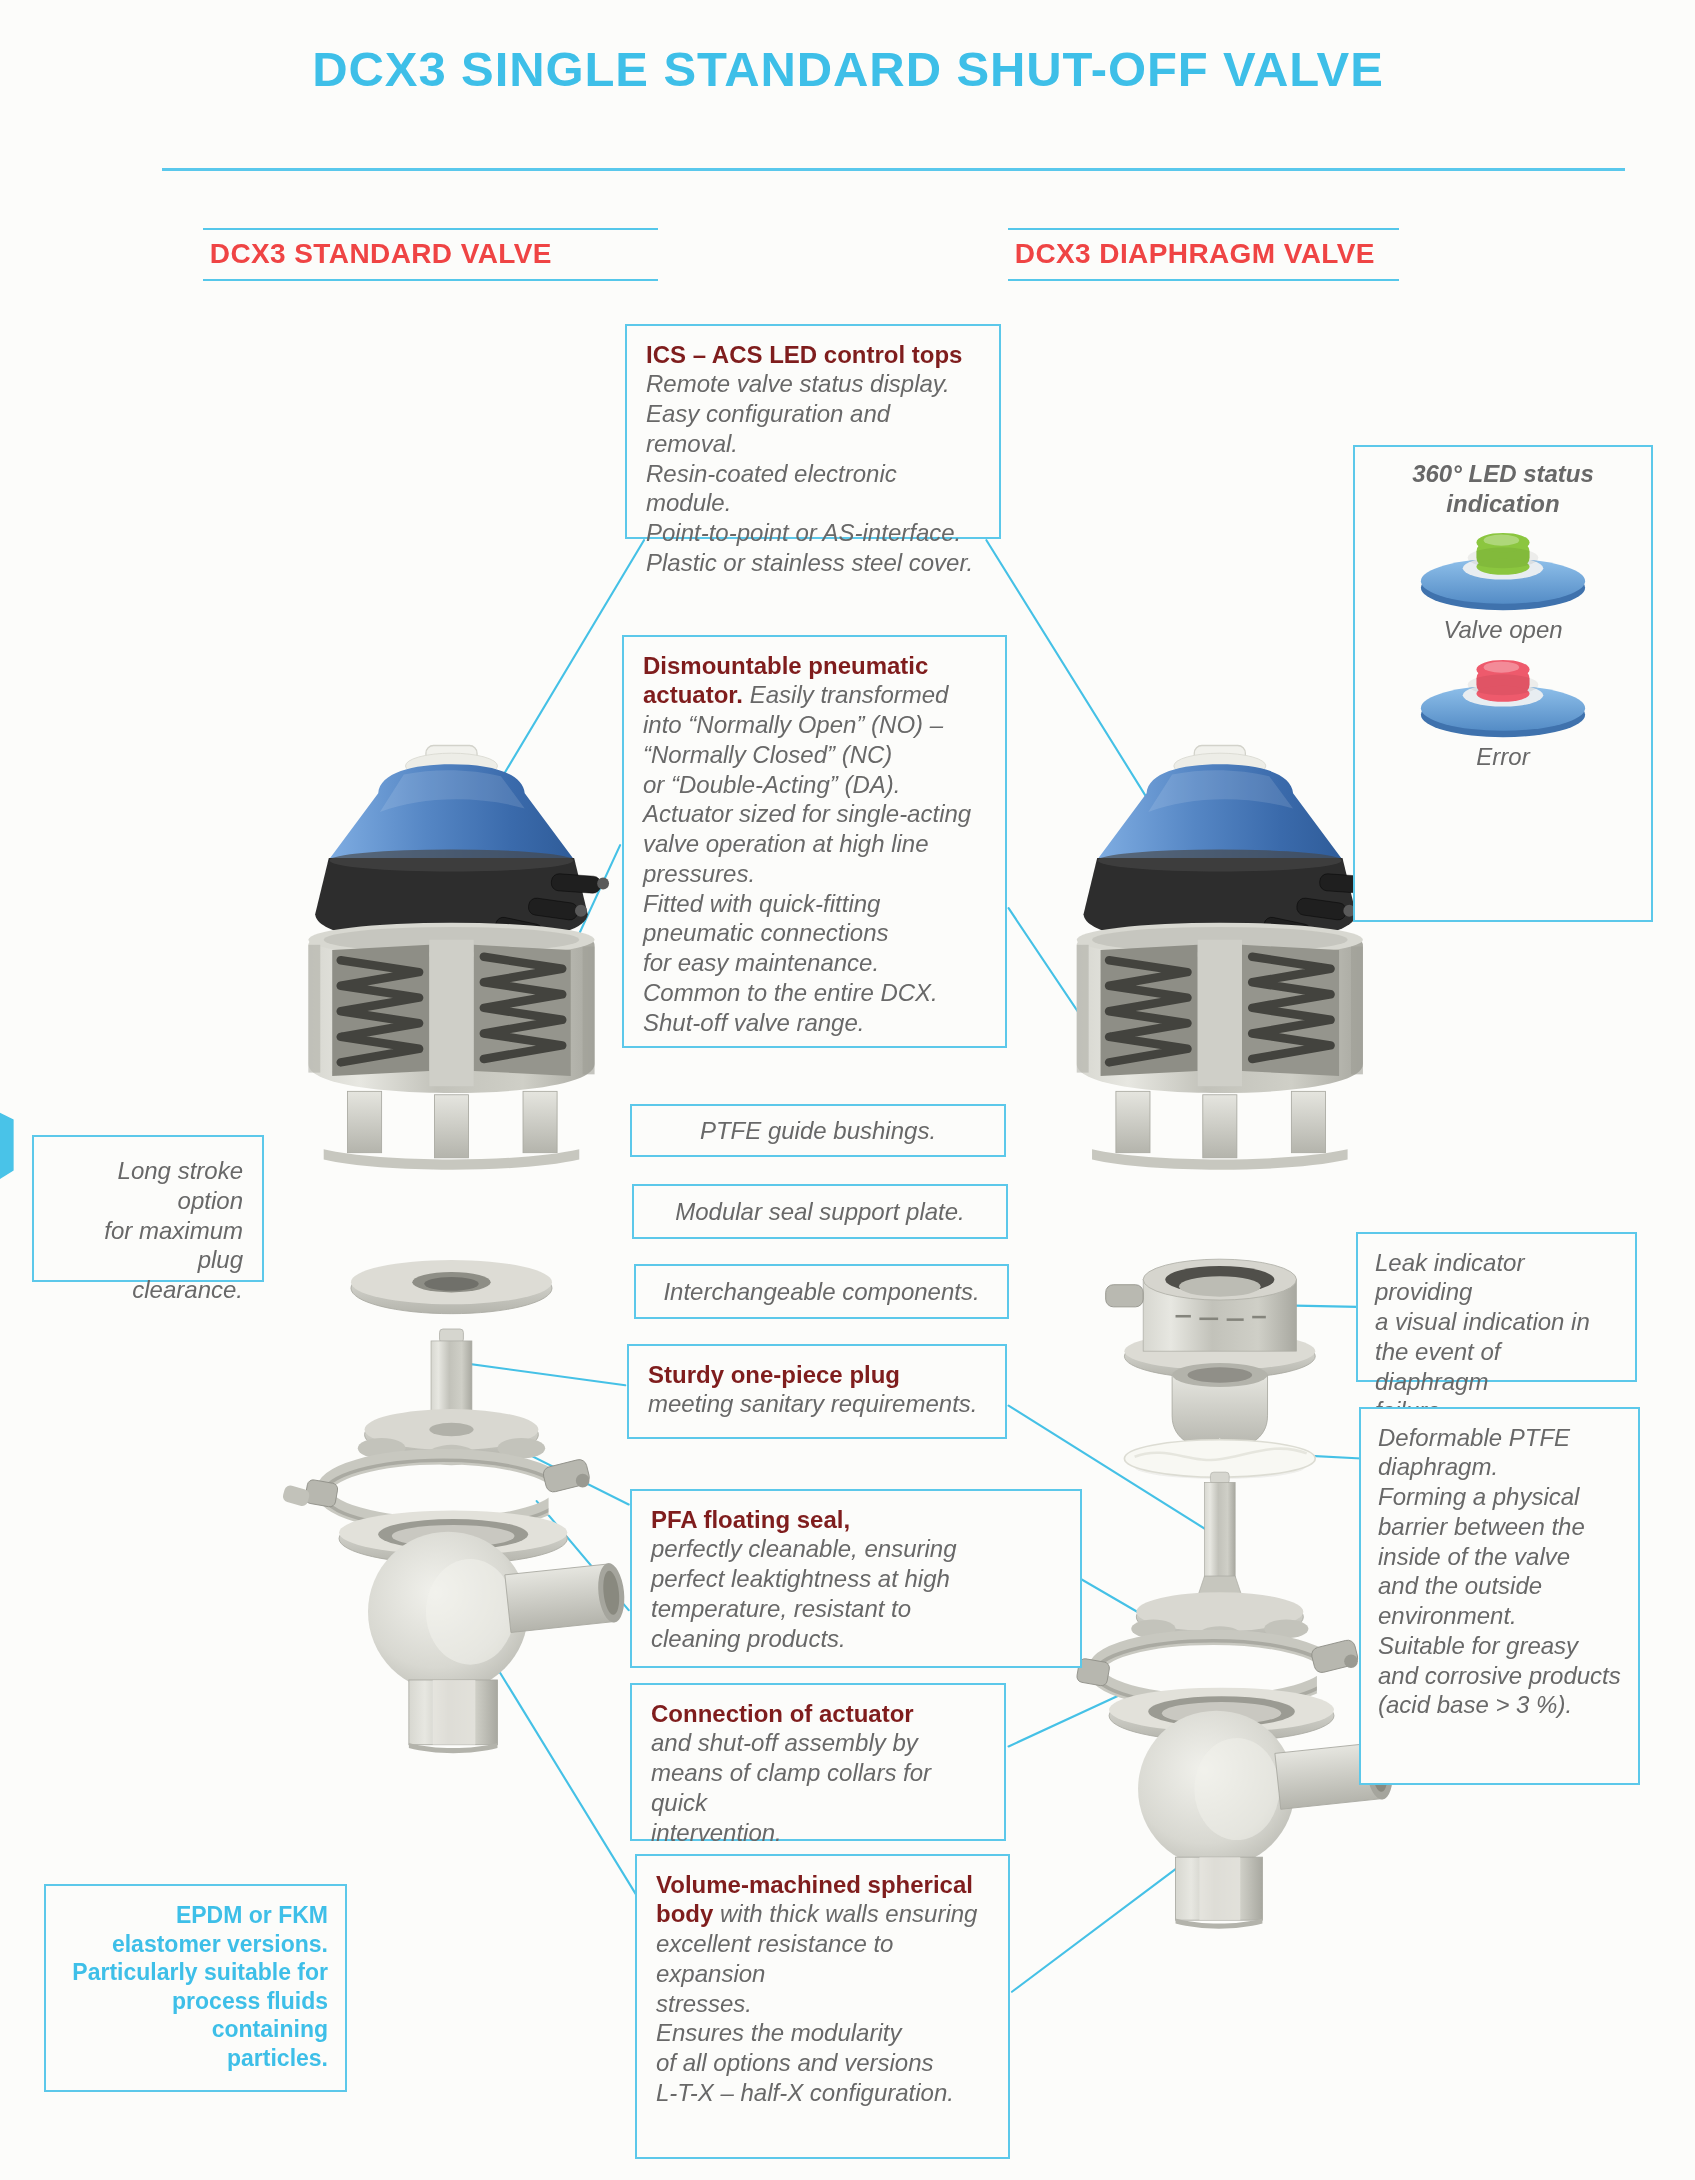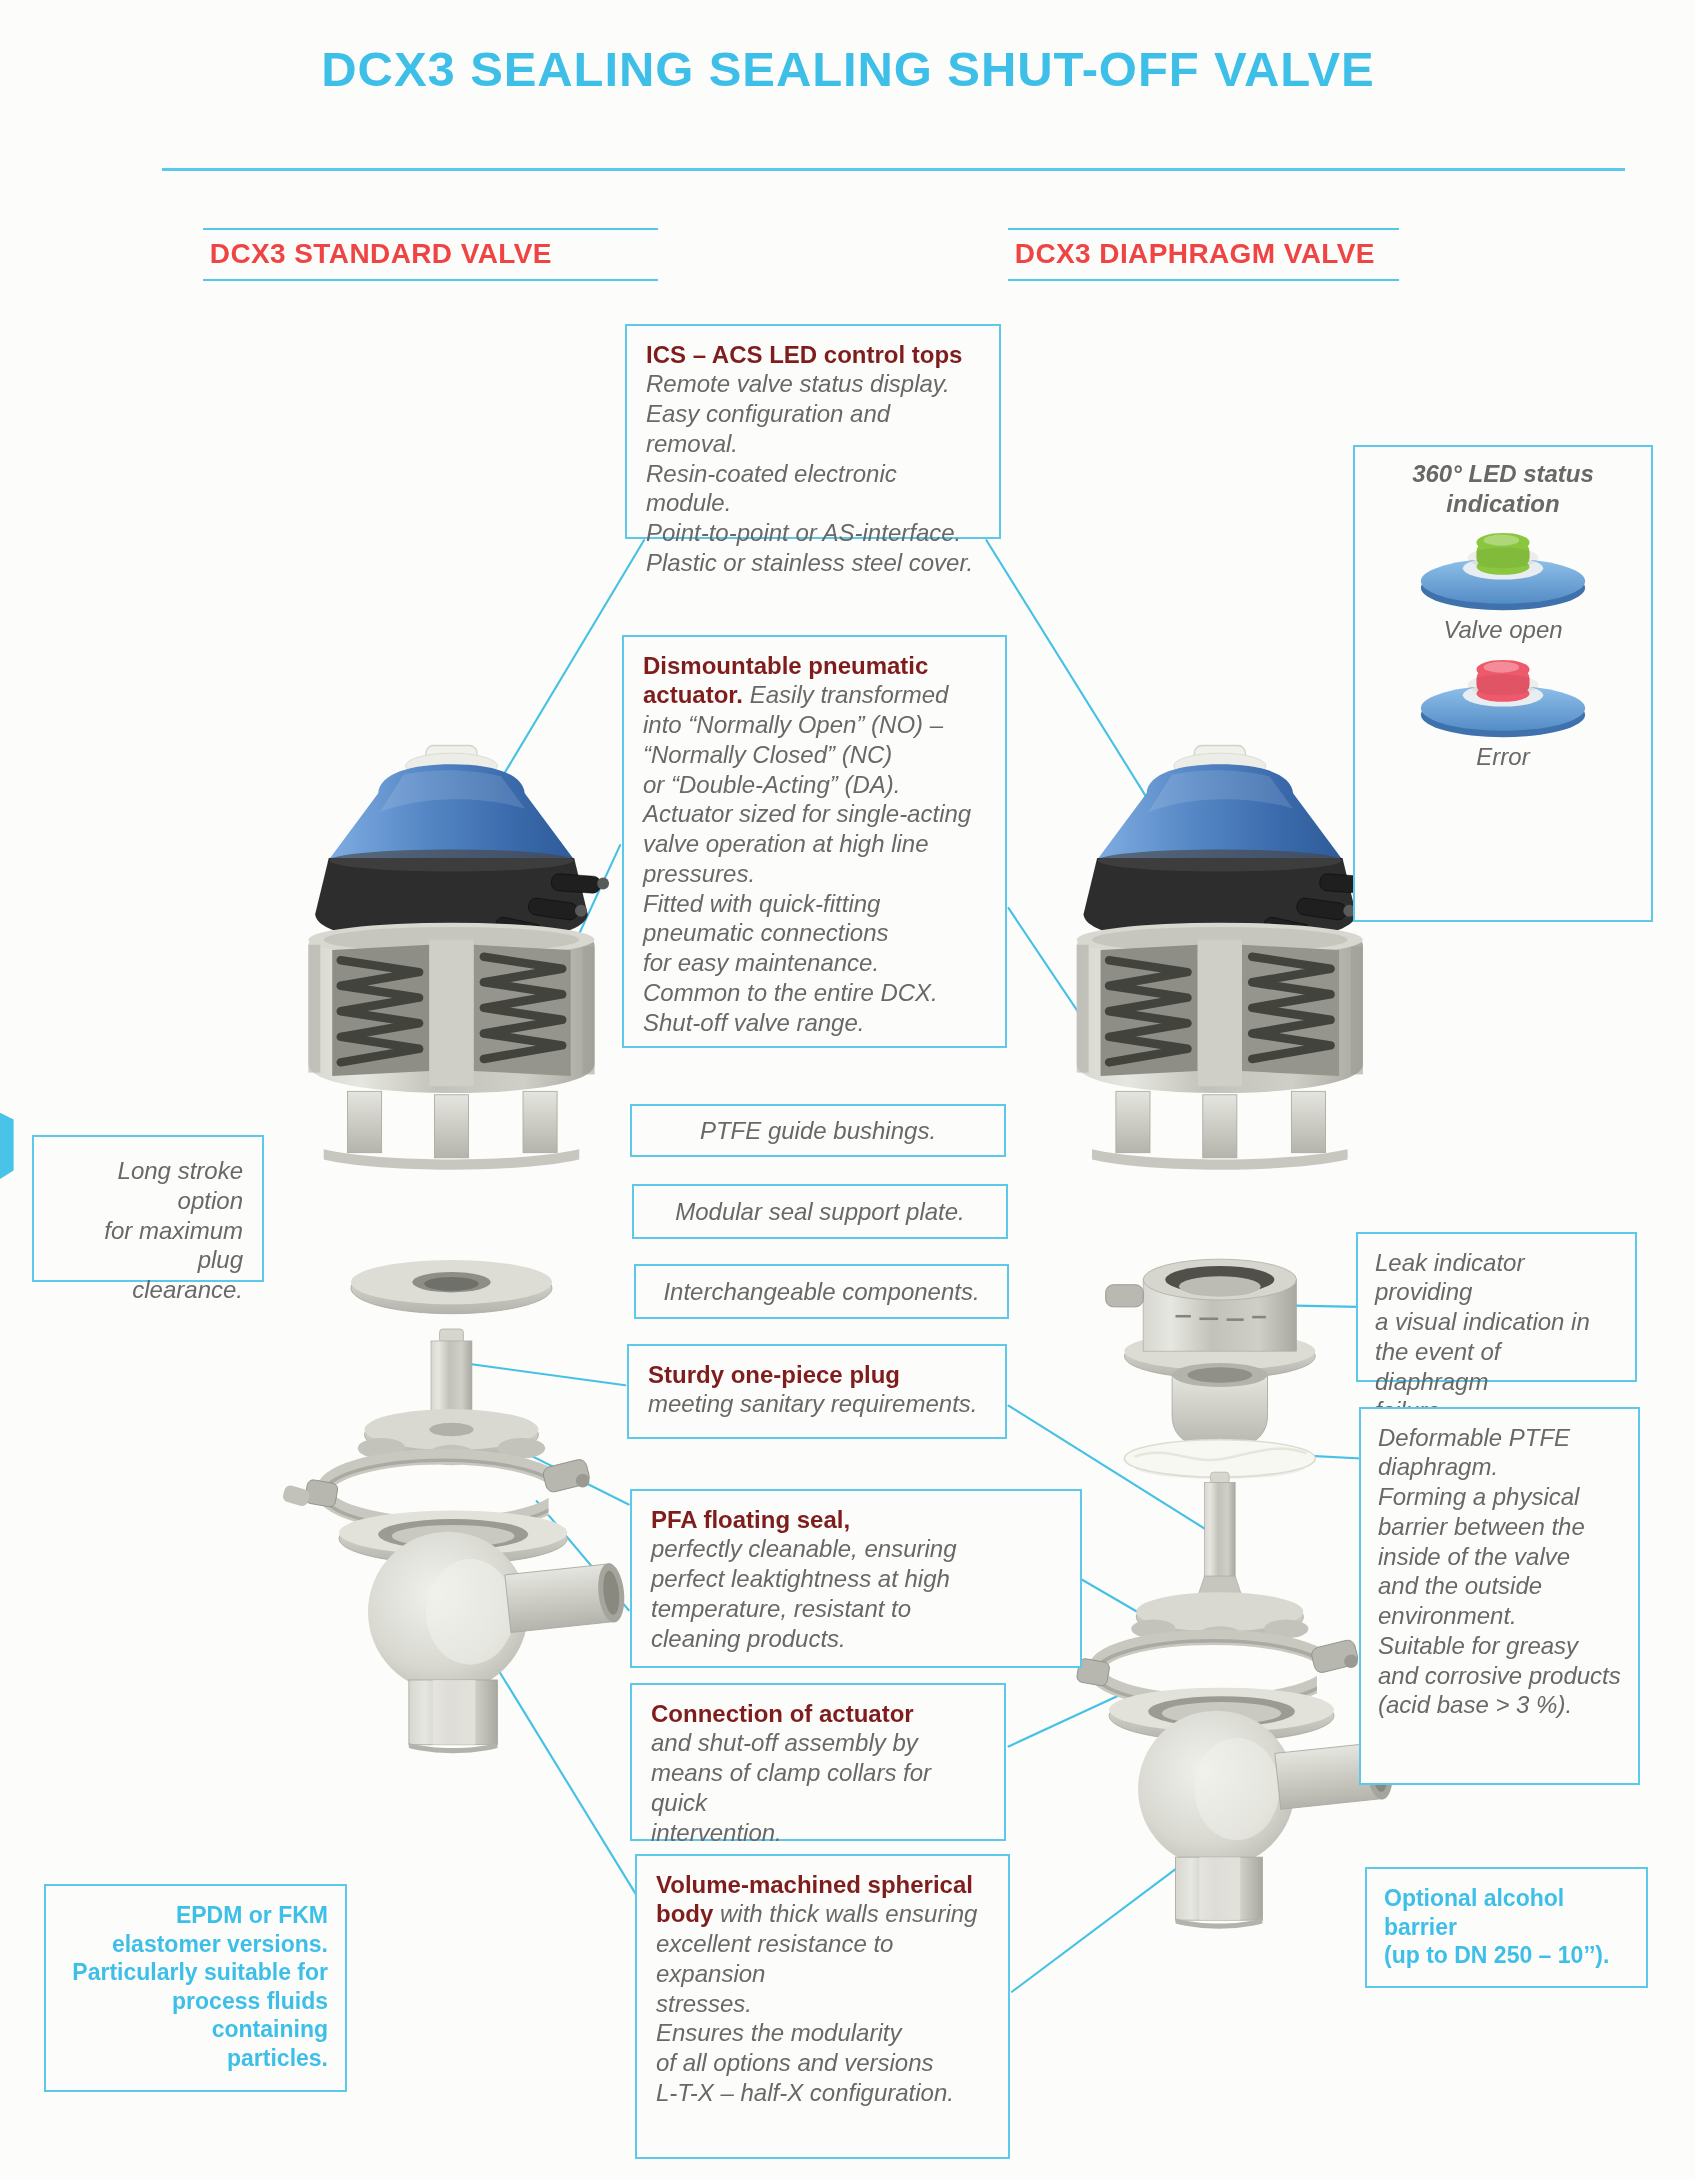--- a/index.html
+++ b/index.html
@@ -234,21 +234,21 @@
           <ellipse cx="1620" cy="2091" rx="15" ry="34" fill="#a5a59d"></ellipse>
           <ellipse cx="1620" cy="2091" rx="9" ry="25" fill="#89897f"></ellipse>
         </g>
         <rect x="1380" y="2180" width="102" height="74" fill="url(#gMetalH)" stroke="#a9a9a1"></rect>
         <rect x="1408" y="2180" width="48" height="74" fill="#e9e8e2" opacity=".7"></rect>
         <path d="M 1380,2252 C 1410,2260 1452,2260 1482,2252 L 1482,2258 C 1452,2266 1410,2266 1380,2258 Z" fill="#b3b3ab"></path>
       </g>
     </g>
   </svg>
 
-  <h1 class="page-title">DCX3 SEALING SEALING SHUT-OFF VALVE</h1>
+  <h1 class="page-title">DCX3 SINGLE STANDARD SHUT-OFF VALVE</h1>
   <div class="title-rule"></div>
 
   <div class="sechead" style="left:203px; top:228px; width:455px;">DCX3 STANDARD VALVE</div>
   <div class="sechead" style="left:1008px; top:228px; width:391px;">DCX3 DIAPHRAGM VALVE</div>
 
   <div class="co" style="left:625px; top:324px; width:376px; height:215px;">
     <p><span class="ct block">ICS – ACS LED control tops</span><span>Remote valve status display.
 Easy configuration and removal.
 Resin-coated electronic module.
 Point-to-point or AS-interface.
@@ -366,19 +366,15 @@
 Forming a physical
 barrier between the
 inside of the valve
 and the outside
 environment.
 Suitable for greasy
 and corrosive products
 (acid base &gt; 3 %).</p>
   </div>
 
-  <div class="co cyan" style="left:1365px; top:1867px; width:283px; height:121px; padding:15.3px 17px;">
-    <p>Optional alcohol barrier
-(up to DN 250 – 10’’).</p>
-  </div>
 
 </div>
 
 
 </body></html>

